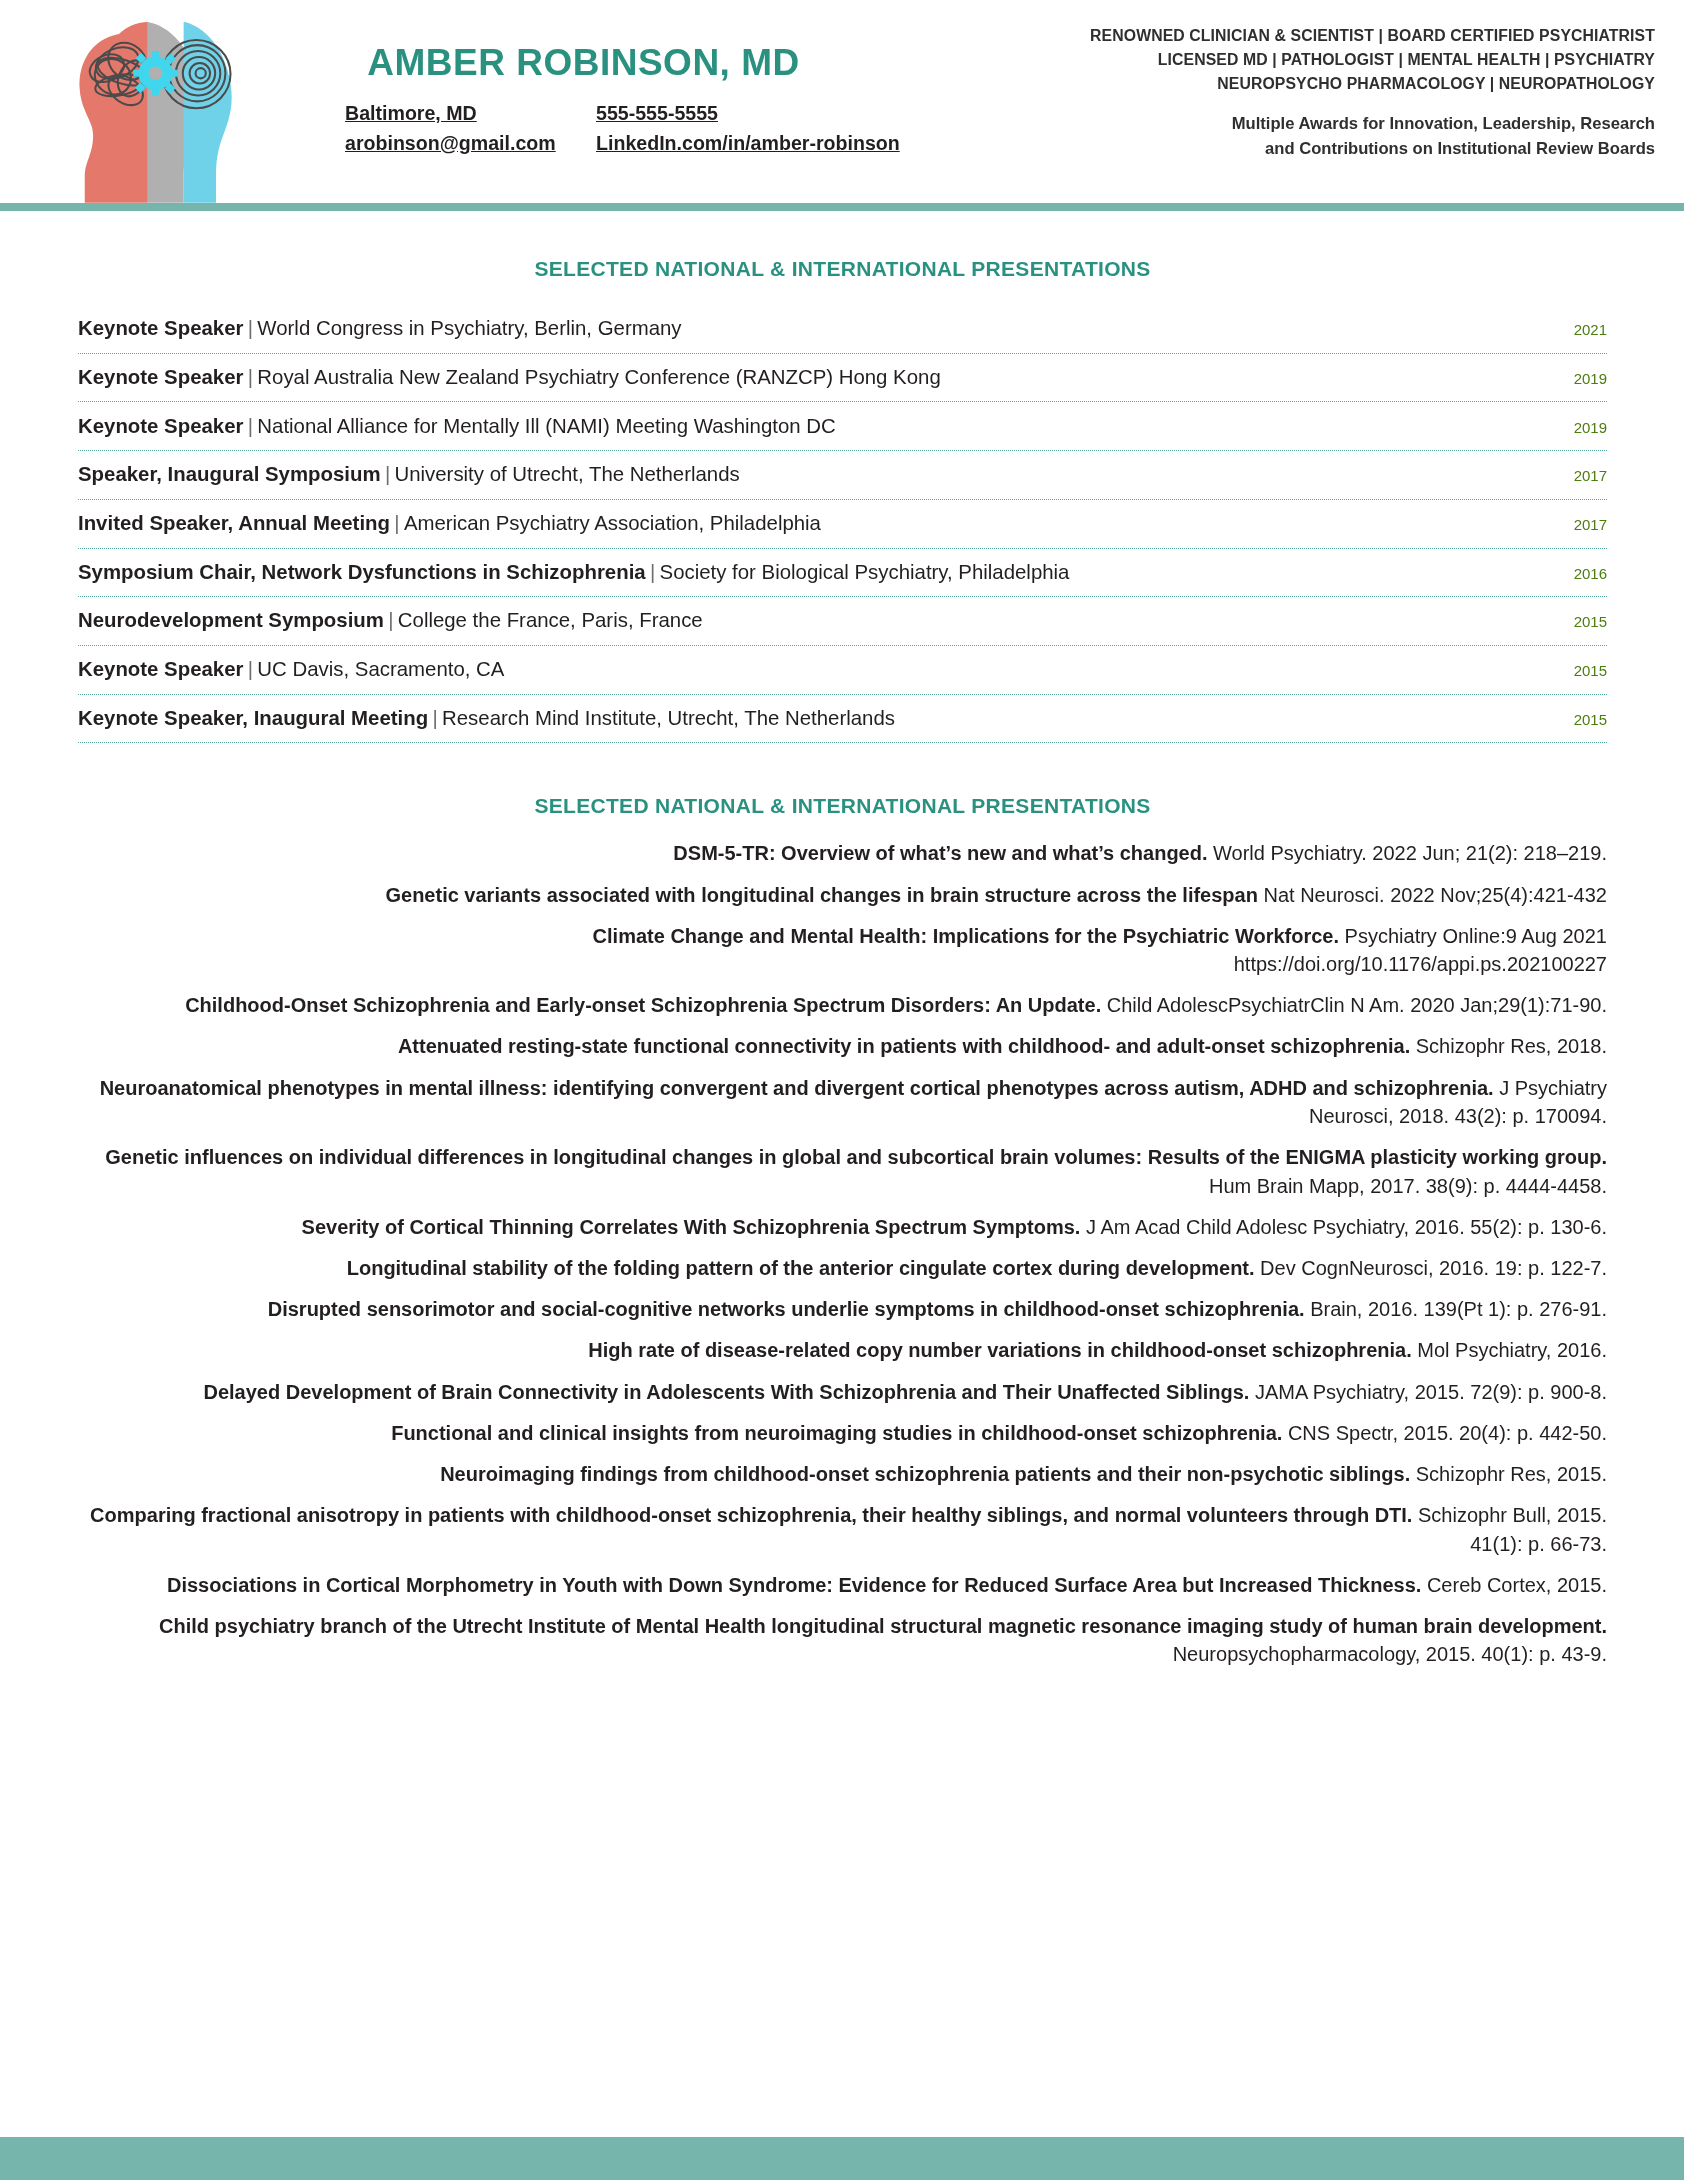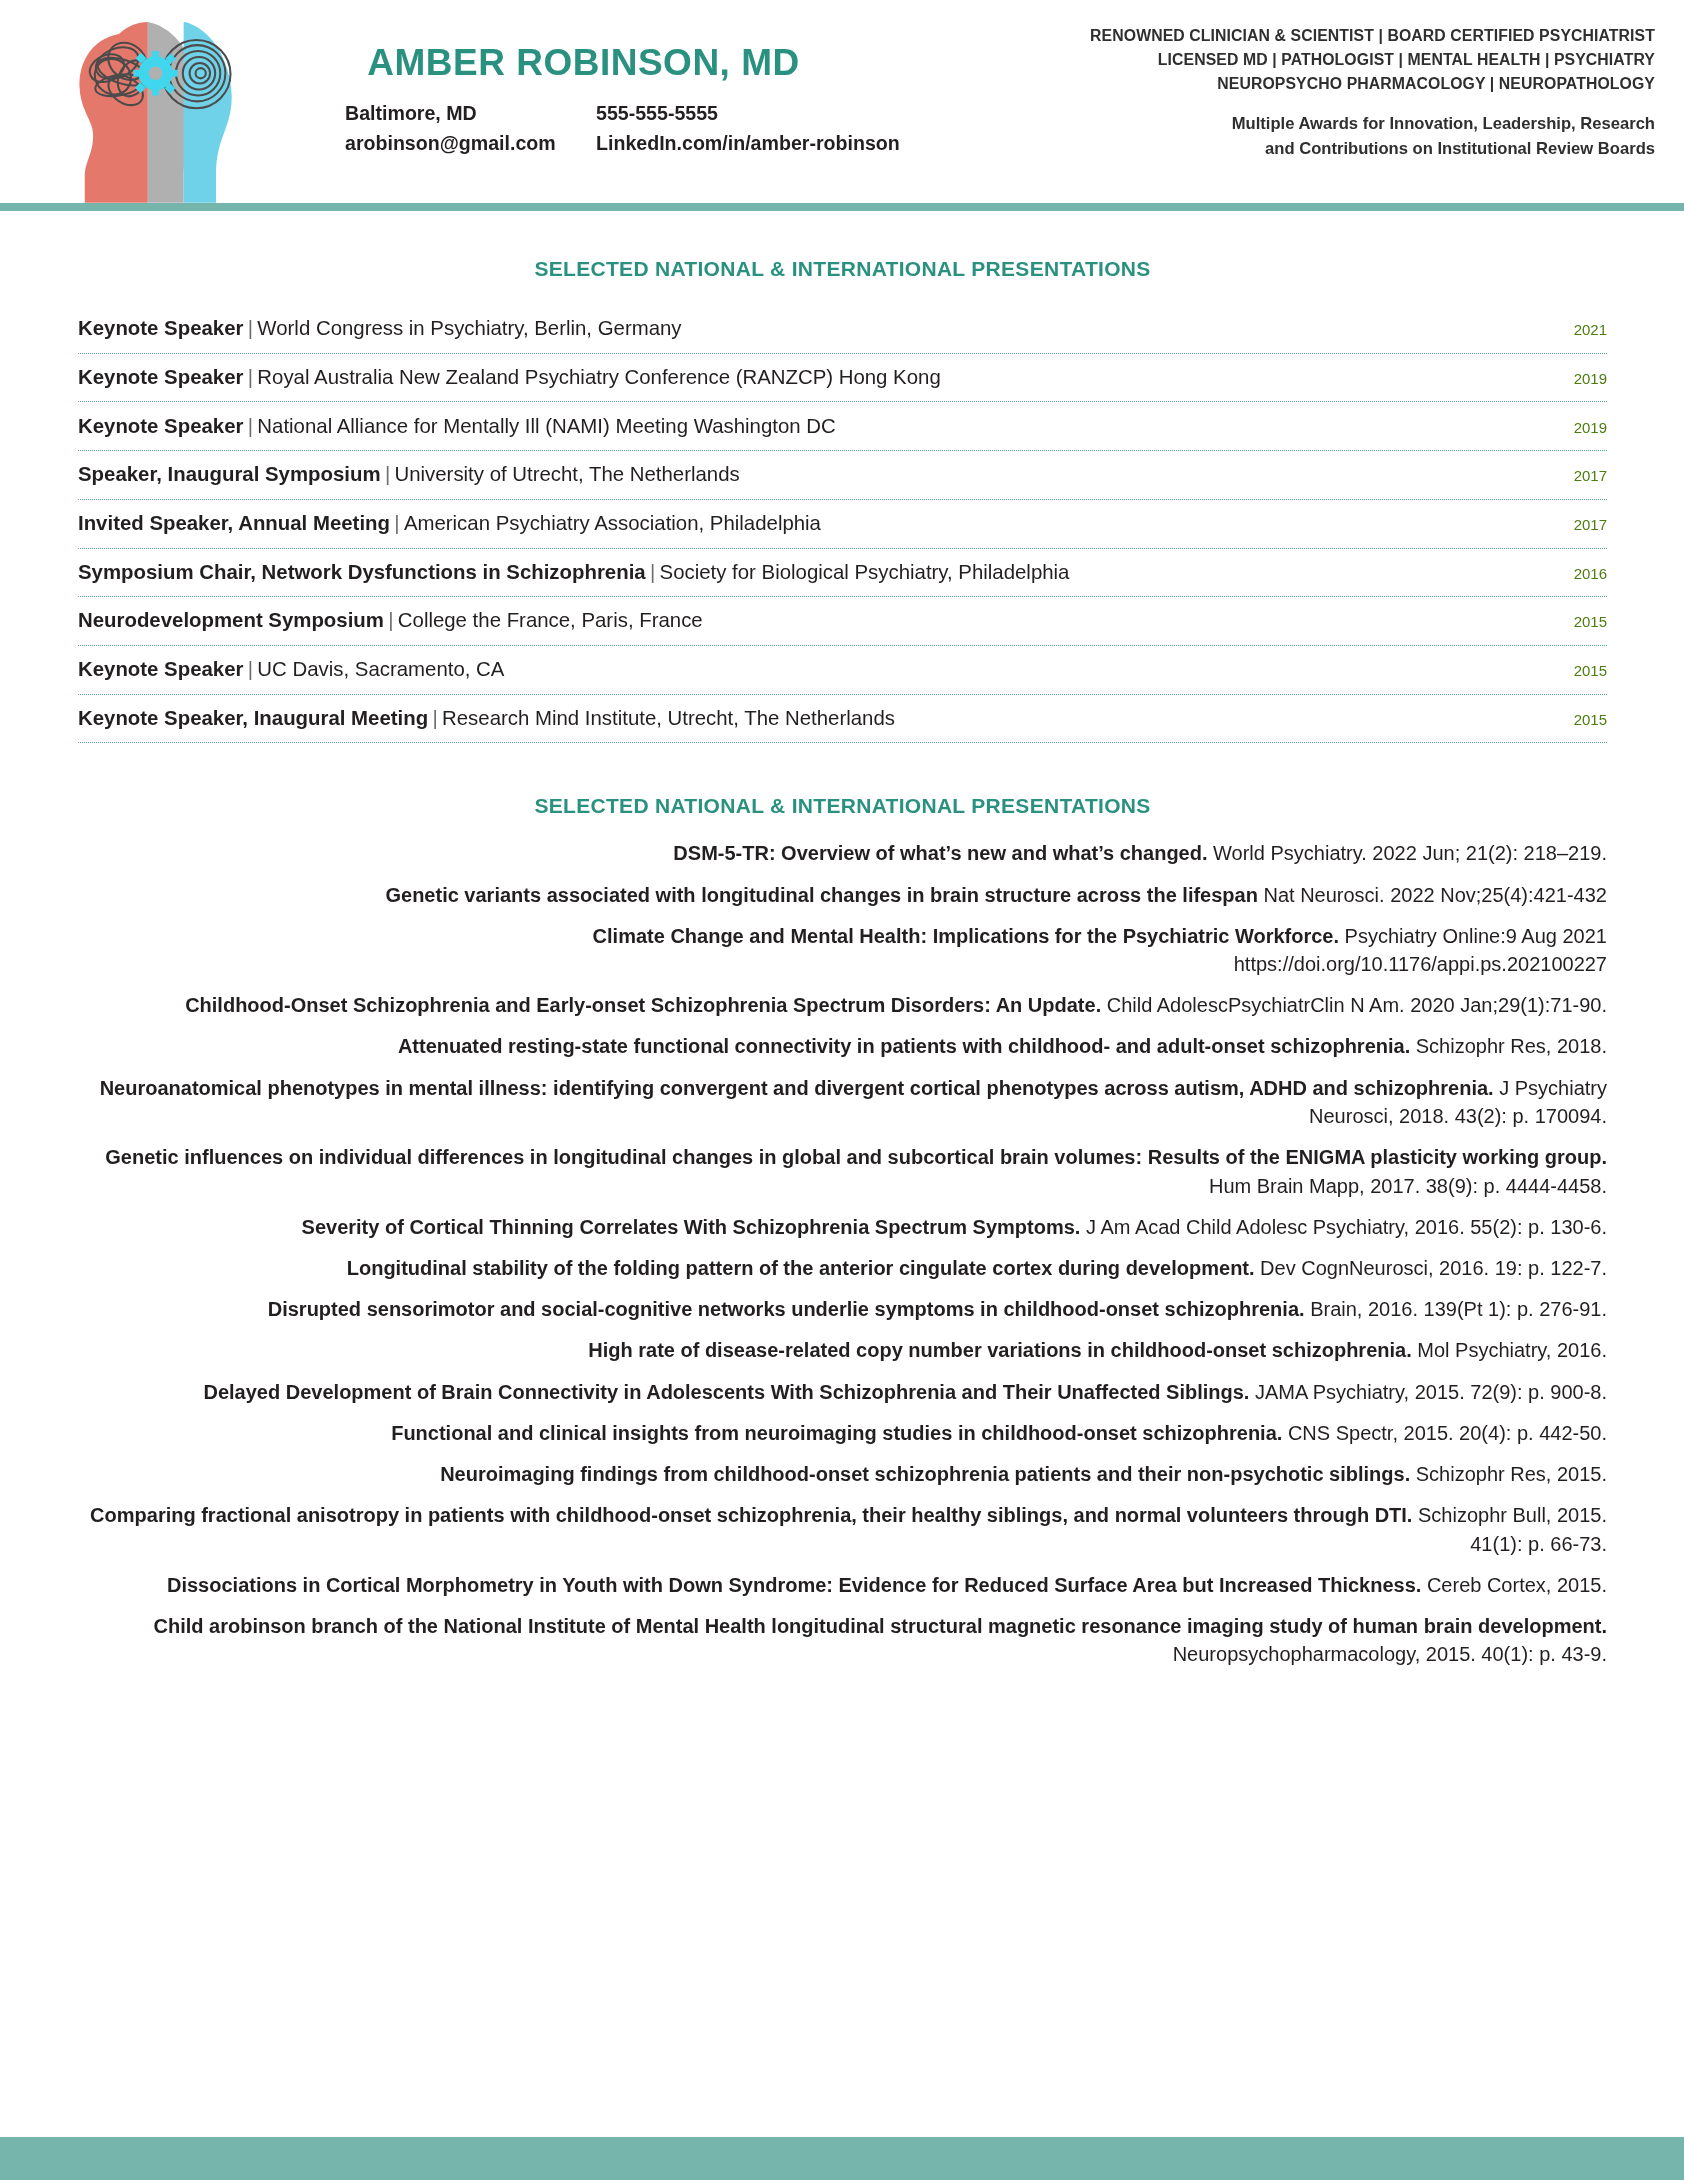--- a/index.html
+++ b/index.html
@@ -55,21 +55,21 @@
 
   .contact-grid {
     margin-top: 19px;
     display: grid;
     grid-template-columns: 251px auto;
     row-gap: 6.8px;
     font-size: 19.6px;
     font-weight: bold;
     color: #231f20;
   }
-  .contact-grid span { white-space: nowrap; }
+  .contact-grid span { white-space: nowrap; text-decoration: underline; }
 
   .tagline {
     position: absolute;
     right: 30px;
     top: 24px;
     width: 630px;
     text-align: right;
   }
   .tagline .cred {
     font-size: 15.8px;
@@ -305,20 +305,20 @@
         <div class="pub-item"><span class="title">Genetic influences on individual differences in longitudinal changes in global and subcortical brain volumes: Results of the ENIGMA plasticity working group.</span><span class="cite"> Hum Brain Mapp, 2017. 38(9): p. 4444-4458.</span></div>
         <div class="pub-item"><span class="title">Severity of Cortical Thinning Correlates With Schizophrenia Spectrum Symptoms.</span><span class="cite"> J Am Acad Child Adolesc Psychiatry, 2016. 55(2): p. 130-6.</span></div>
         <div class="pub-item"><span class="title">Longitudinal stability of the folding pattern of the anterior cingulate cortex during development.</span><span class="cite"> Dev CognNeurosci, 2016. 19: p. 122-7.</span></div>
         <div class="pub-item"><span class="title">Disrupted sensorimotor and social-cognitive networks underlie symptoms in childhood-onset schizophrenia.</span><span class="cite"> Brain, 2016. 139(Pt 1): p. 276-91.</span></div>
         <div class="pub-item"><span class="title">High rate of disease-related copy number variations in childhood-onset schizophrenia.</span><span class="cite"> Mol Psychiatry, 2016.</span></div>
         <div class="pub-item"><span class="title">Delayed Development of Brain Connectivity in Adolescents With Schizophrenia and Their Unaffected Siblings.</span><span class="cite"> JAMA Psychiatry, 2015. 72(9): p. 900-8.</span></div>
         <div class="pub-item"><span class="title">Functional and clinical insights from neuroimaging studies in childhood-onset schizophrenia.</span><span class="cite"> CNS Spectr, 2015. 20(4): p. 442-50.</span></div>
         <div class="pub-item"><span class="title">Neuroimaging findings from childhood-onset schizophrenia patients and their non-psychotic siblings.</span><span class="cite"> Schizophr Res, 2015.</span></div>
         <div class="pub-item"><span class="title">Comparing fractional anisotropy in patients with childhood-onset schizophrenia, their healthy siblings, and normal volunteers through DTI.</span><span class="cite"> Schizophr Bull, 2015. 41(1): p. 66-73.</span></div>
         <div class="pub-item"><span class="title">Dissociations in Cortical Morphometry in Youth with Down Syndrome: Evidence for Reduced Surface Area but Increased Thickness.</span><span class="cite"> Cereb Cortex, 2015.</span></div>
-        <div class="pub-item"><span class="title">Child arobinson branch of the National Institute of Mental Health longitudinal structural magnetic resonance imaging study of human brain development.</span><span class="cite"> Neuropsychopharmacology, 2015. 40(1): p. 43-9.</span></div>
+        <div class="pub-item"><span class="title">Child psychiatry branch of the Utrecht Institute of Mental Health longitudinal structural magnetic resonance imaging study of human brain development.</span><span class="cite"> Neuropsychopharmacology, 2015. 40(1): p. 43-9.</span></div>
       </div>
 
   </div>
 
   <div class="footer-bar"></div>
 </div>
 
 
 </body></html>

